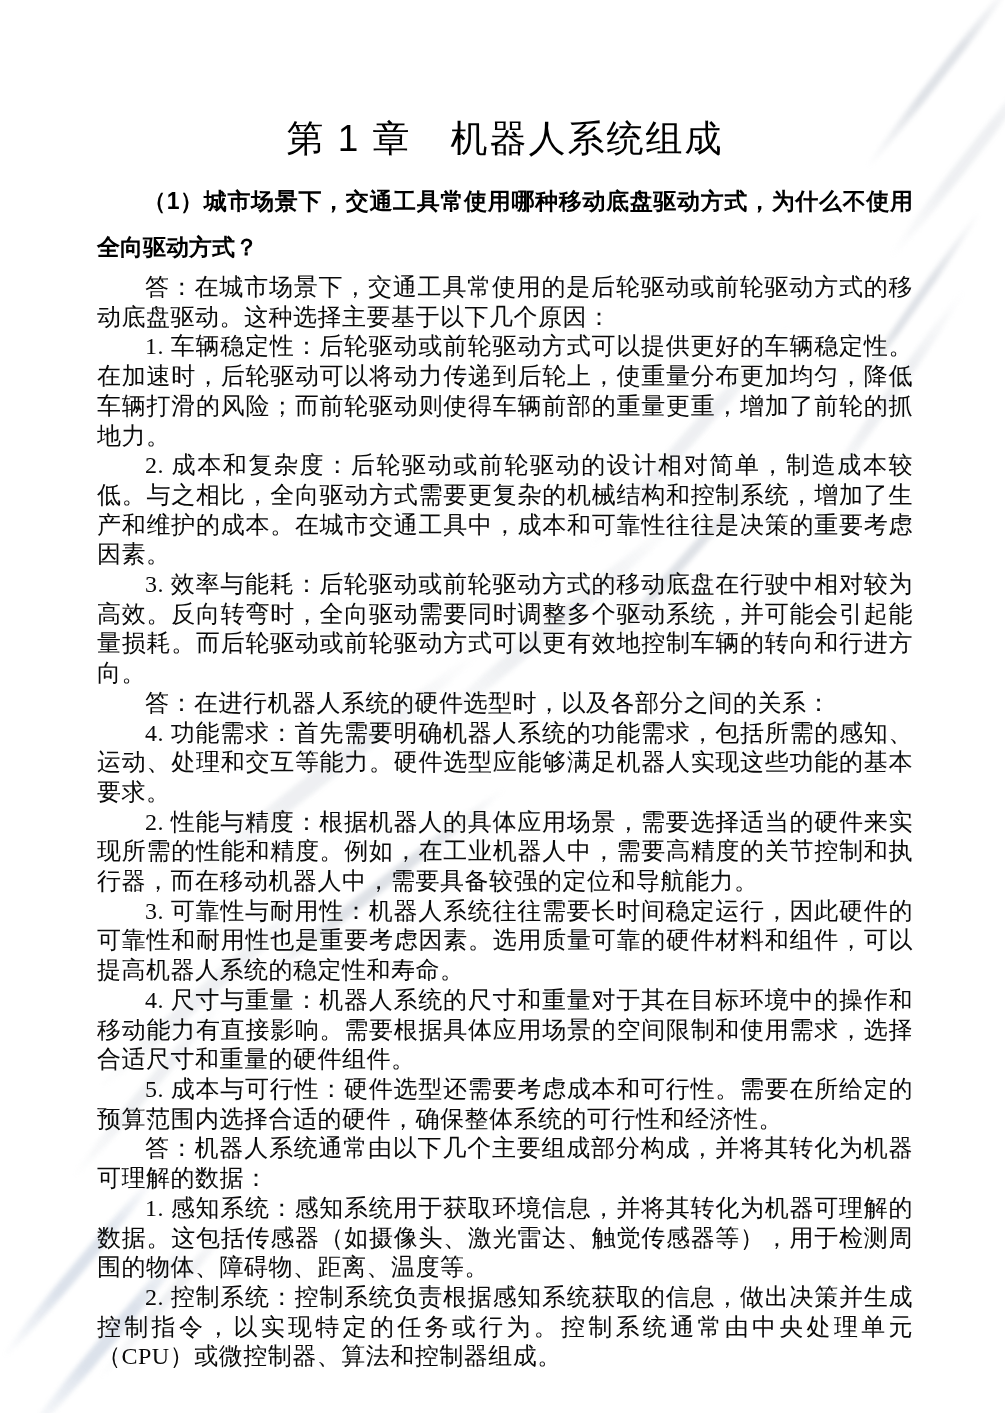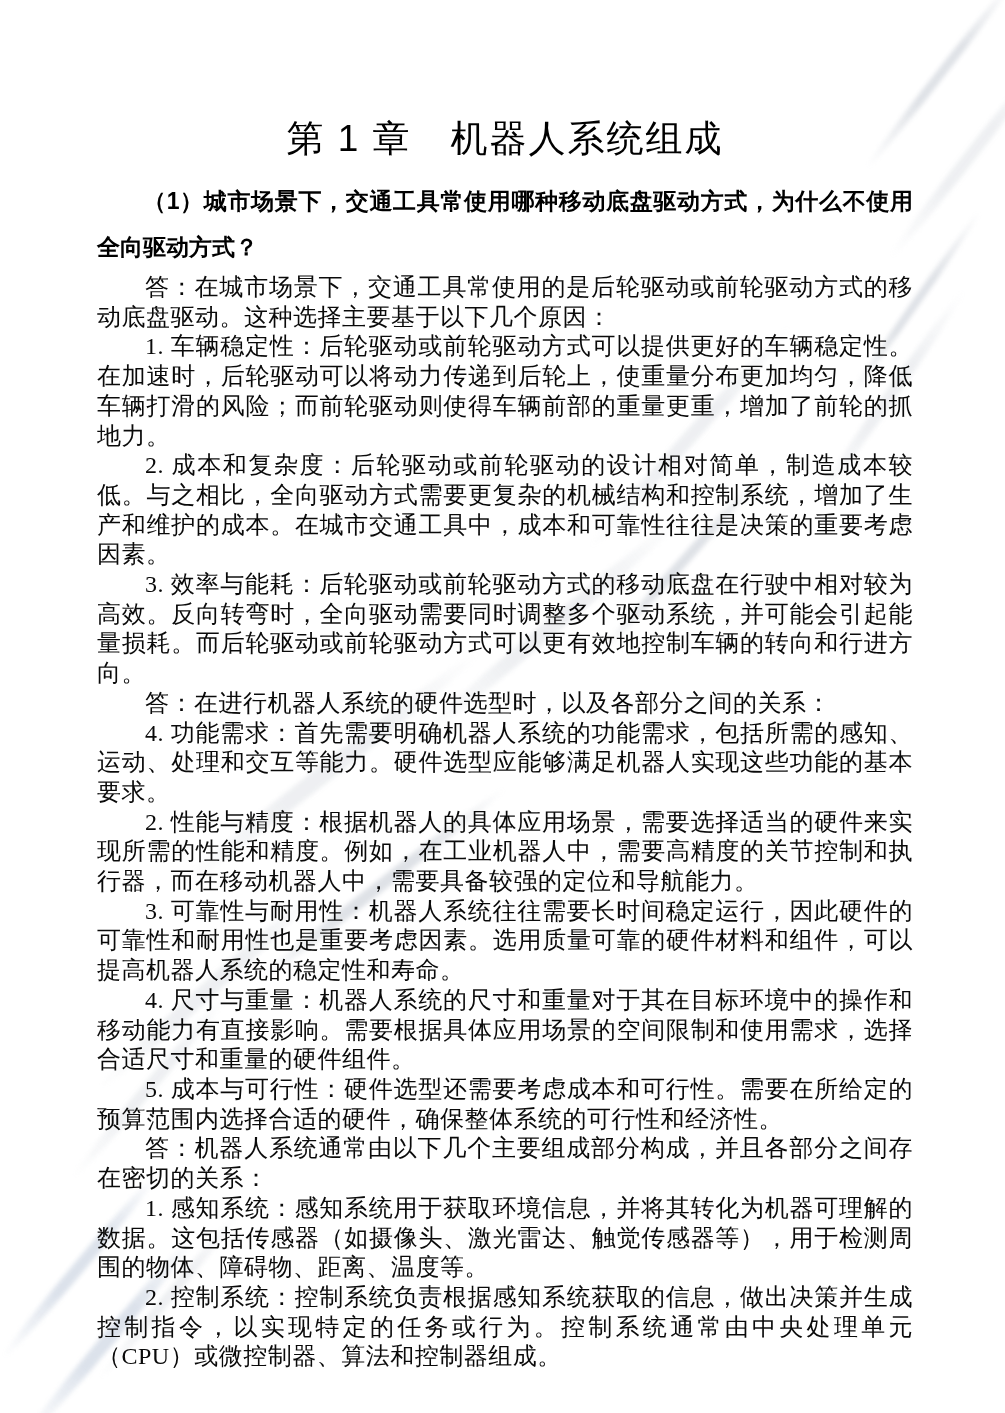--- a/index.html
+++ b/index.html
@@ -95,18 +95,18 @@
     <p class="para">2. 成本和复杂度：后轮驱动或前轮驱动的设计相对简单，制造成本较低。与之相比，全向驱动方式需要更复杂的机械结构和控制系统，增加了生产和维护的成本。在城市交通工具中，成本和可靠性往往是决策的重要考虑因素。</p>
     <p class="para">3. 效率与能耗：后轮驱动或前轮驱动方式的移动底盘在行驶中相对较为高效。反向转弯时，全向驱动需要同时调整多个驱动系统，并可能会引起能量损耗。而后轮驱动或前轮驱动方式可以更有效地控制车辆的转向和行进方向。</p>
 
     <p class="para">答：在进行机器人系统的硬件选型时，以及各部分之间的关系：</p>
     <p class="para">4. 功能需求：首先需要明确机器人系统的功能需求，包括所需的感知、运动、处理和交互等能力。硬件选型应能够满足机器人实现这些功能的基本要求。</p>
     <p class="para">2. 性能与精度：根据机器人的具体应用场景，需要选择适当的硬件来实现所需的性能和精度。例如，在工业机器人中，需要高精度的关节控制和执行器，而在移动机器人中，需要具备较强的定位和导航能力。</p>
     <p class="para">3. 可靠性与耐用性：机器人系统往往需要长时间稳定运行，因此硬件的可靠性和耐用性也是重要考虑因素。选用质量可靠的硬件材料和组件，可以提高机器人系统的稳定性和寿命。</p>
     <p class="para">4. 尺寸与重量：机器人系统的尺寸和重量对于其在目标环境中的操作和移动能力有直接影响。需要根据具体应用场景的空间限制和使用需求，选择合适尺寸和重量的硬件组件。</p>
     <p class="para">5. 成本与可行性：硬件选型还需要考虑成本和可行性。需要在所给定的预算范围内选择合适的硬件，确保整体系统的可行性和经济性。</p>
 
-    <p class="para">答：机器人系统通常由以下几个主要组成部分构成，并且各部分之间存在密切的关系：</p>
+    <p class="para">答：机器人系统通常由以下几个主要组成部分构成，并将其转化为机器可理解的数据：</p>
     <p class="para">1. 感知系统：感知系统用于获取环境信息，并将其转化为机器可理解的数据。这包括传感器（如摄像头、激光雷达、触觉传感器等），用于检测周围的物体、障碍物、距离、温度等。</p>
     <p class="para">2. 控制系统：控制系统负责根据感知系统获取的信息，做出决策并生成控制指令，以实现特定的任务或行为。控制系统通常由中央处理单元（CPU）或微控制器、算法和控制器组成。</p>
 
   </div>
 </div>
 
 </body></html>

